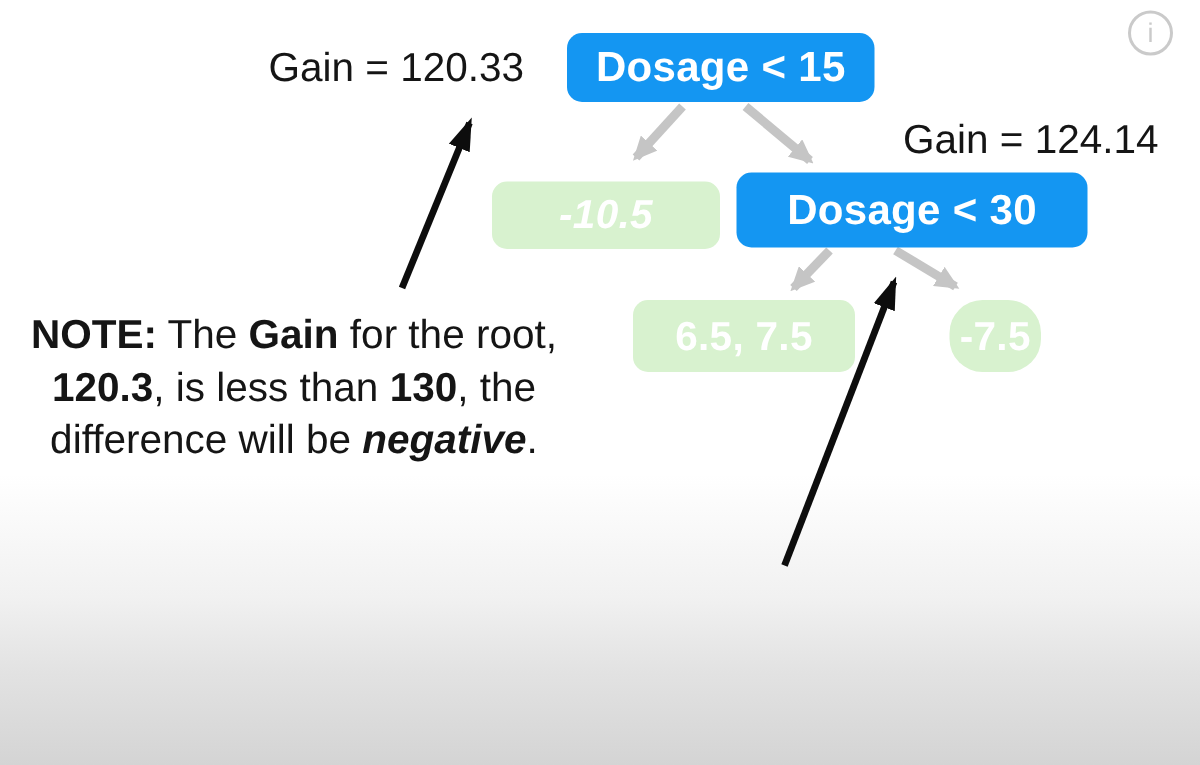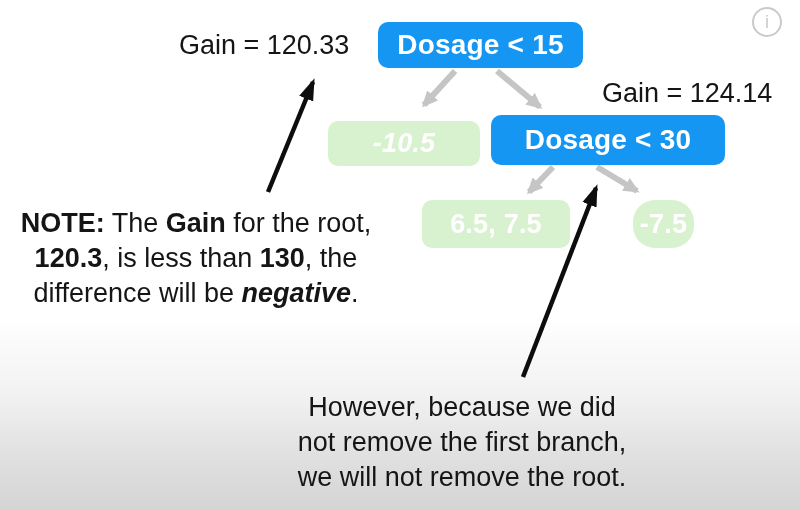--- a/index.html
+++ b/index.html
@@ -104,23 +104,18 @@
   <div class="node green" id="node-mid-leaf">6.5, 7.5</div>
 
   <div class="node green" id="node-right-leaf">-7.5</div>
 
   <div class="note">
     <div><span class="b">NOTE:</span><span> The </span><span class="b">Gain</span><span> for the root,</span></div>
     <div><span class="b">120.3</span><span>, is less than </span><span class="b">130</span><span>, the</span></div>
     <div><span>difference will be </span><span class="bi">negative</span><span>.</span></div>
   </div>
 
-  <div class="footnote">
-    <div>However, because we did</div>
-    <div>not remove the first branch,</div>
-    <div>we will not remove the root.</div>
-  </div>
 
   <div class="info">
     <span>i</span>
   </div>
 
 </div>
 
 </body></html>

